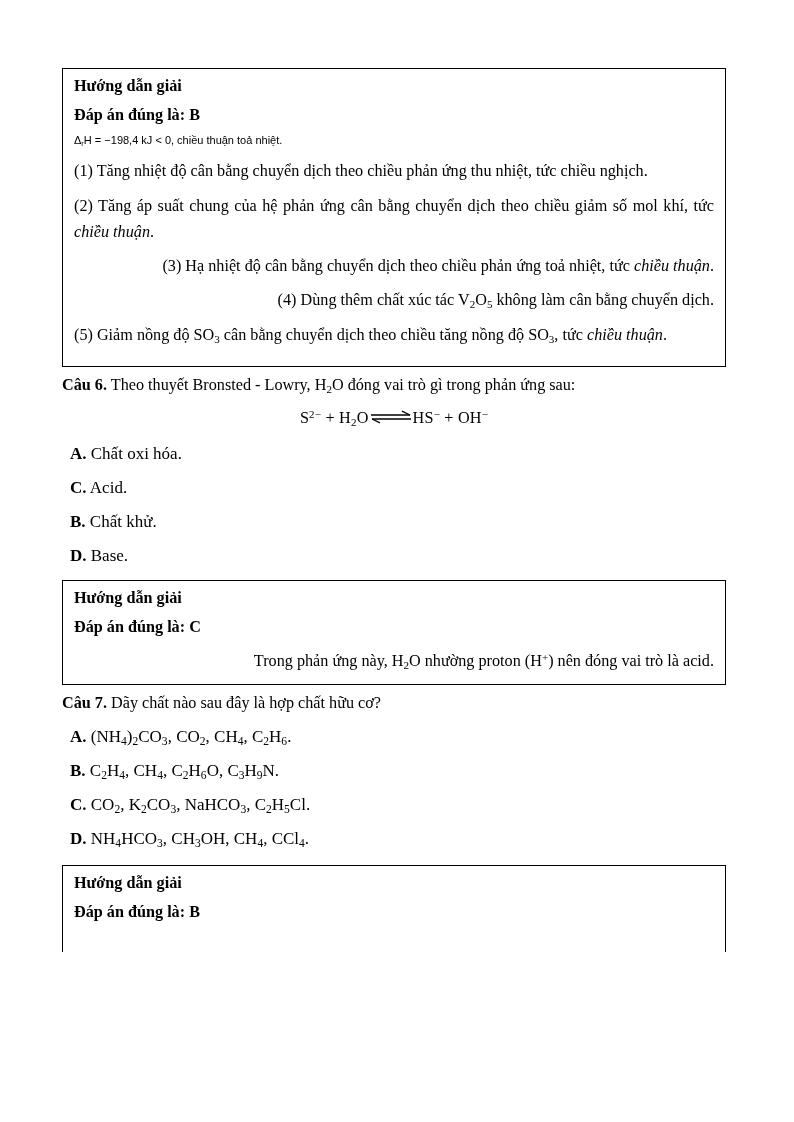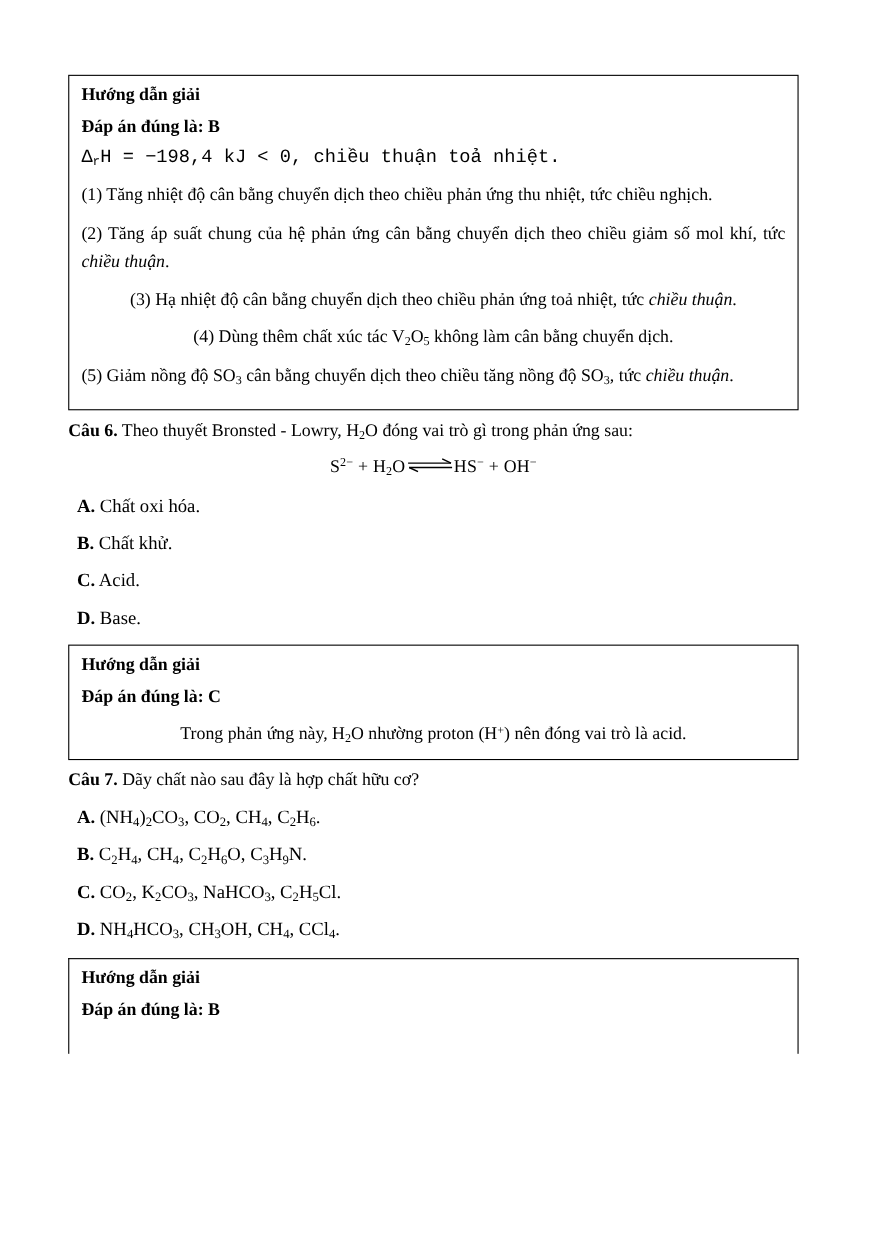--- a/index.html
+++ b/index.html
@@ -46,36 +46,36 @@
     font-size: 16.2px;
     line-height: 1.62;
     margin: 0 0 2px 0;
     text-align: justify;
     text-justify: inter-word;
   }
   .para.last {
     margin-bottom: 0;
   }
   .para.nojust {
-    text-align: center;
+    text-align: right;
   }
   .heading {
     font-weight: bold;
     font-size: 16.2px;
     line-height: 1.0;
     margin: 0 0 13px 0;
   }
   .heading.tight {
     margin-bottom: 12px;
   }
   .formula-line {
-    font-size: 17px;
+    font-size: 11px;
     line-height: 1.0;
     margin: 0 0 4px 0;
-    font-family: Liberation Mono, monospace;
+    font-family: Liberation Sans, sans-serif;
   }
   b, .b { font-weight: bold; text-align: center; }
   .bi { font-weight: normal; font-style: italic; }
 
   sub {
     font-size: 0.68em;
     vertical-align: -0.26em;
     line-height: 0;
   }
   sup {
@@ -186,26 +186,26 @@
               <line x1="2" y1="10" x2="41" y2="10" stroke="#000" stroke-width="1.3"></line>
               <line x1="2" y1="10" x2="10" y2="13.8" stroke="#000" stroke-width="1.3"></line>
             </svg></span><span class="math"><span>HS</span><sup>−</sup></span><span class="math">&nbsp;<span>+</span>&nbsp;</span><span class="math"><span>OH</span><sup>−</sup></span>
       </div>
 
       <p class="q-option">
         <b>A.</b>
         <span>Chất oxi hóa.</span>
       </p>
       <p class="q-option">
+        <b>C.</b>
+        <span>Acid.</span>
+      </p>
+      <p class="q-option">
         <b>B.</b>
         <span>Chất khử.</span>
-      </p>
-      <p class="q-option">
-        <b>C.</b>
-        <span>Acid.</span>
       </p>
       <p class="q-option">
         <b>D.</b>
         <span>Base.</span>
       </p>
     </div>
 
     <div class="spacer-16"></div>
 
     <div class="box">

